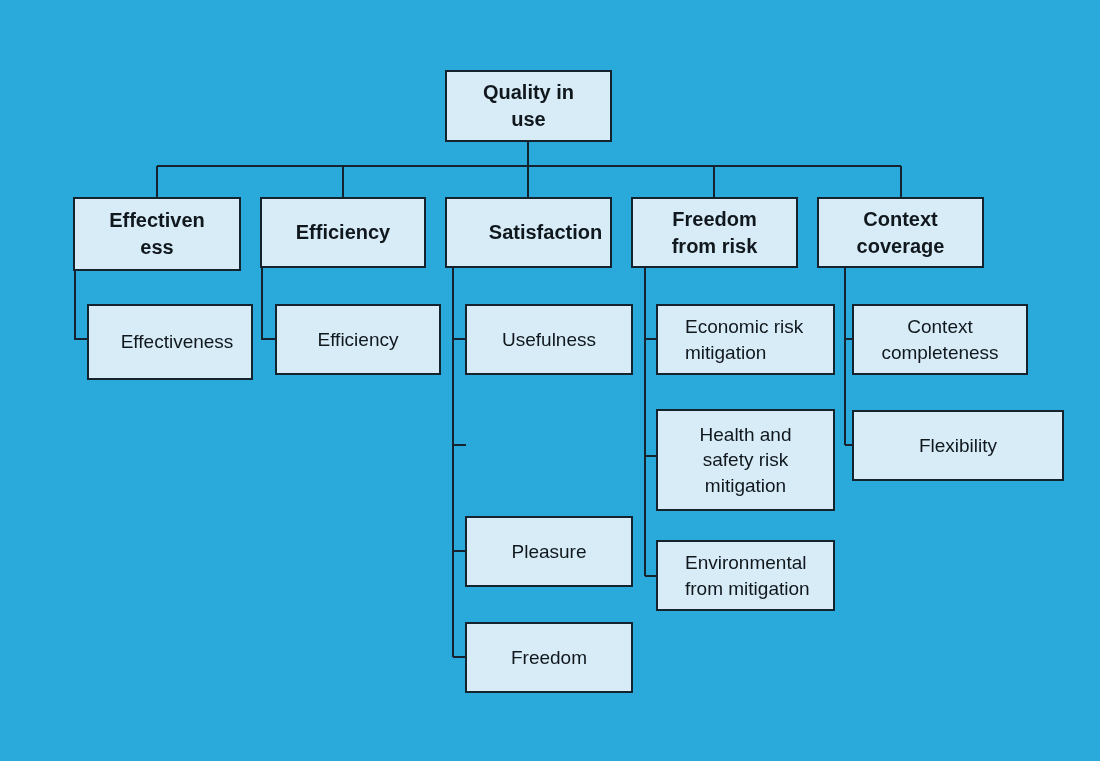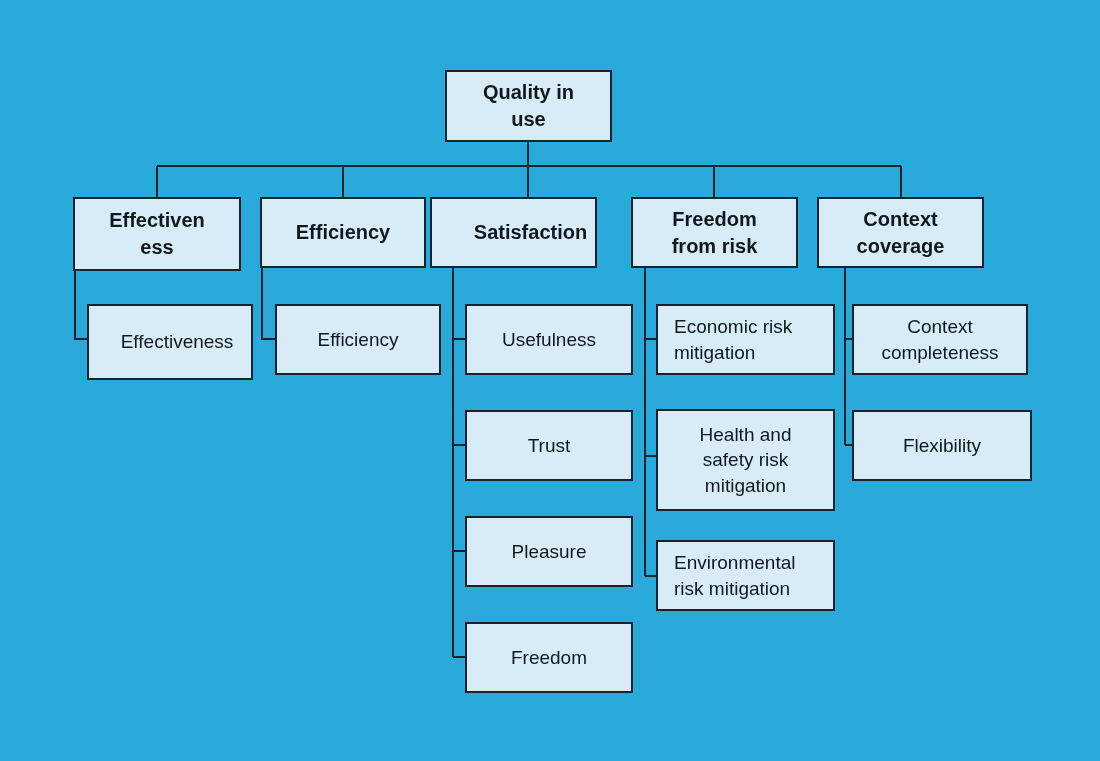--- a/index.html
+++ b/index.html
@@ -45,21 +45,21 @@
     font-weight: bold;
     font-size: 20px;
   }
   .node.leaf {
     font-weight: normal;
     font-size: 19px;
   }
   .node.align-left {
     justify-content: flex-start;
     text-align: left;
-    padding-left: 16px;
+    padding-left: 27px;
   }
   .node .label {
     display: block;
     white-space: pre-line;
   }
 </style>
 </head>
 <body>
 
 <div id="diagram">
@@ -105,21 +105,21 @@
 
   <div class="node branch" style="left:73px; top:197px; width:168px; height:74px;">
     <span class="label">Effectiven
 ess</span>
   </div>
 
   <div class="node branch" style="left:260px; top:197px; width:166px; height:71px;">
     <span class="label">Efficiency</span>
   </div>
 
-  <div class="node branch" style="left:430px; top:197px; width:167px; height:71px;padding-left:40px;">
+  <div class="node branch" style="left:445px; top:197px; width:167px; height:71px;padding-left:40px;">
     <span class="label">Satisfaction</span>
   </div>
 
   <div class="node branch" style="left:631px; top:197px; width:167px; height:71px;">
     <span class="label">Freedom
 from risk</span>
   </div>
 
   <div class="node branch" style="left:817px; top:197px; width:167px; height:71px;">
     <span class="label">Context
@@ -130,45 +130,42 @@
     <span class="label">Effectiveness</span>
   </div>
 
   <div class="node leaf" style="left:275px; top:304px; width:166px; height:71px;">
     <span class="label">Efficiency</span>
   </div>
 
   <div class="node leaf" style="left:465px; top:304px; width:168px; height:71px;">
     <span class="label">Usefulness</span>
   </div>
-  <div class="node leaf" style="left:465px; top:410px; width:168px; height:71px;">
-    <span class="label">Trust</span>
-  </div>
   <div class="node leaf" style="left:465px; top:516px; width:168px; height:71px;">
     <span class="label">Pleasure</span>
   </div>
   <div class="node leaf" style="left:465px; top:622px; width:168px; height:71px;">
     <span class="label">Freedom</span>
   </div>
 
   <div class="node leaf align-left" style="left:656px; top:304px; width:179px; height:71px;">
     <span class="label">Economic risk
 mitigation</span>
   </div>
   <div class="node leaf" style="left:656px; top:409px; width:179px; height:102px;">
     <span class="label">Health and
 safety risk
 mitigation</span>
   </div>
   <div class="node leaf align-left" style="left:656px; top:540px; width:179px; height:71px;">
     <span class="label">Environmental
-risk mitigation</span>
+from mitigation</span>
   </div>
 
   <div class="node leaf" style="left:852px; top:304px; width:176px; height:71px;">
     <span class="label">Context
 completeness</span>
   </div>
-  <div class="node leaf" style="left:852px; top:410px; width:180px; height:71px;">
+  <div class="node leaf" style="left:852px; top:410px; width:212px; height:71px;">
     <span class="label">Flexibility</span>
   </div>
 
 </div>
 
 </body></html>

